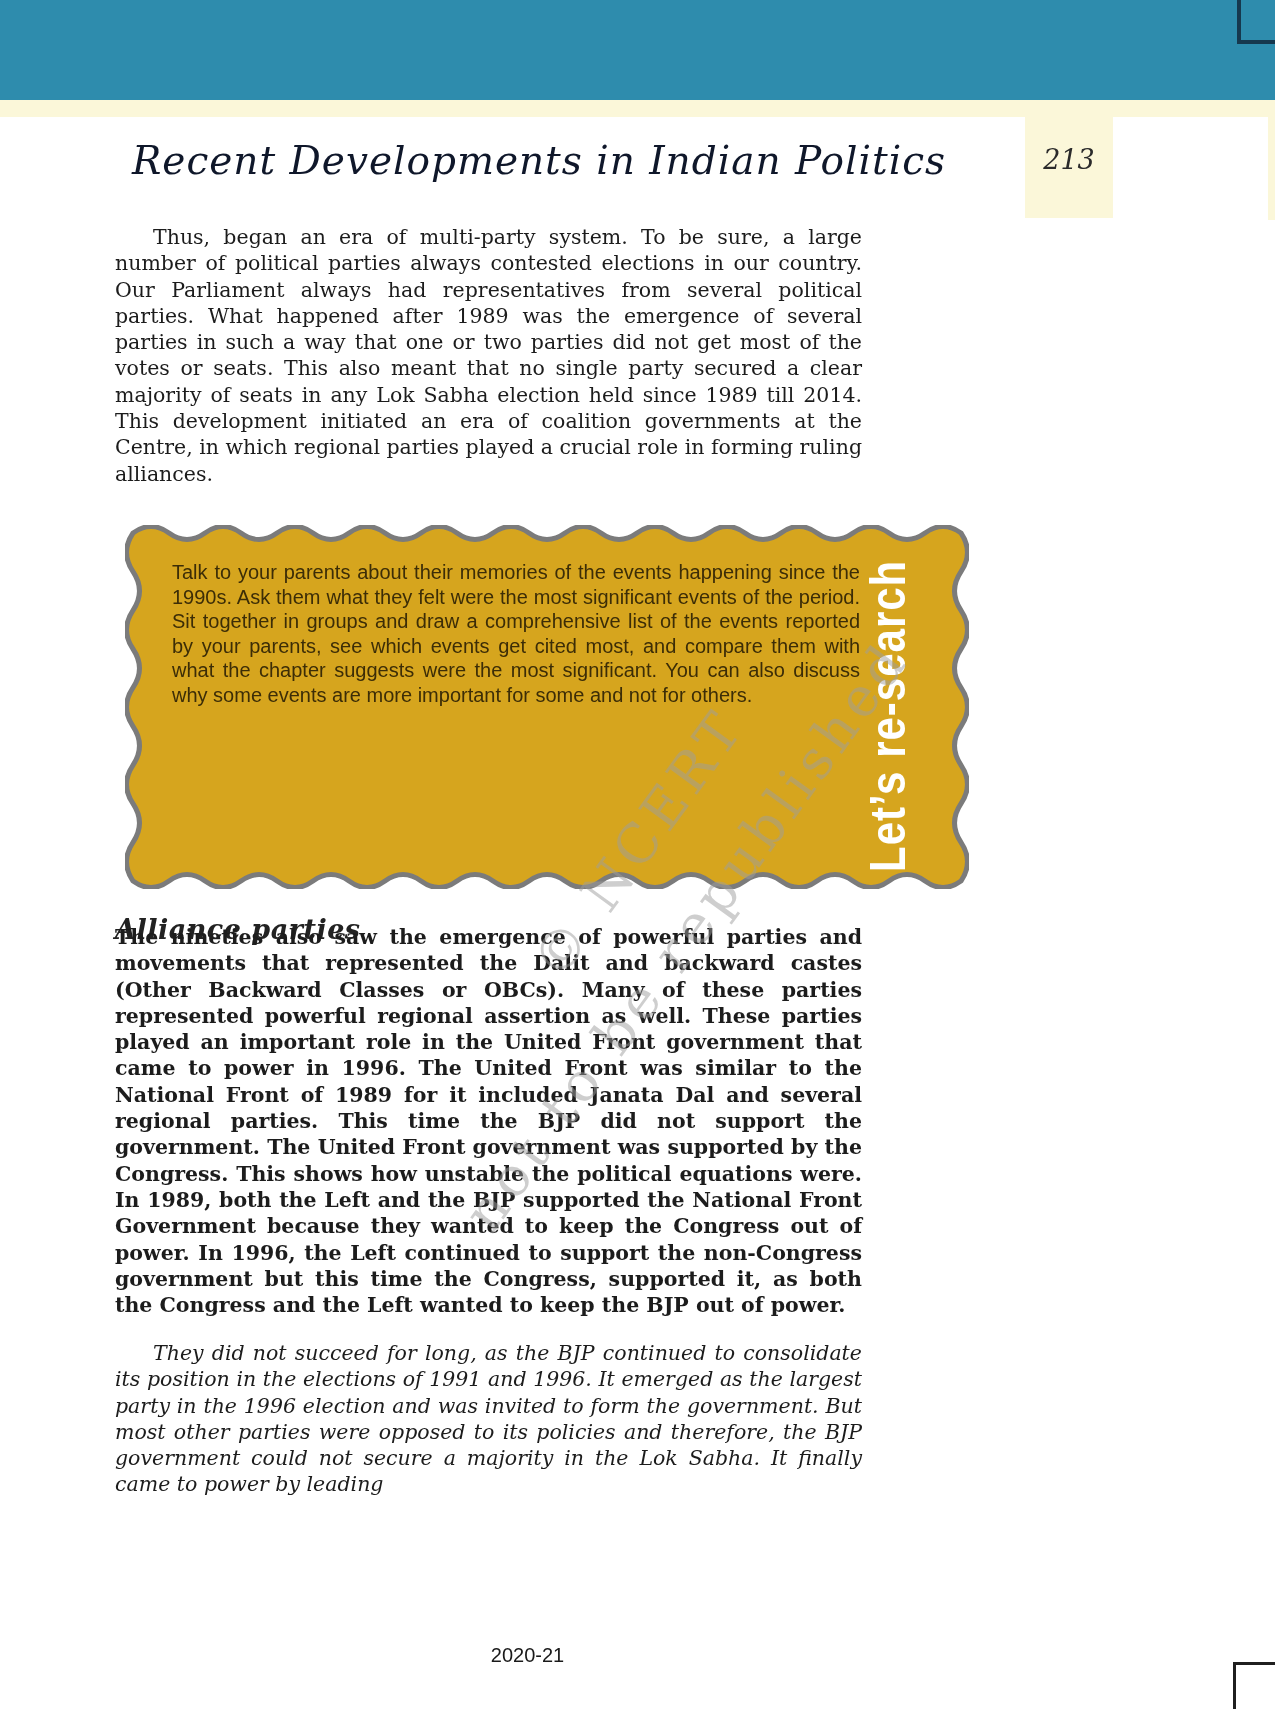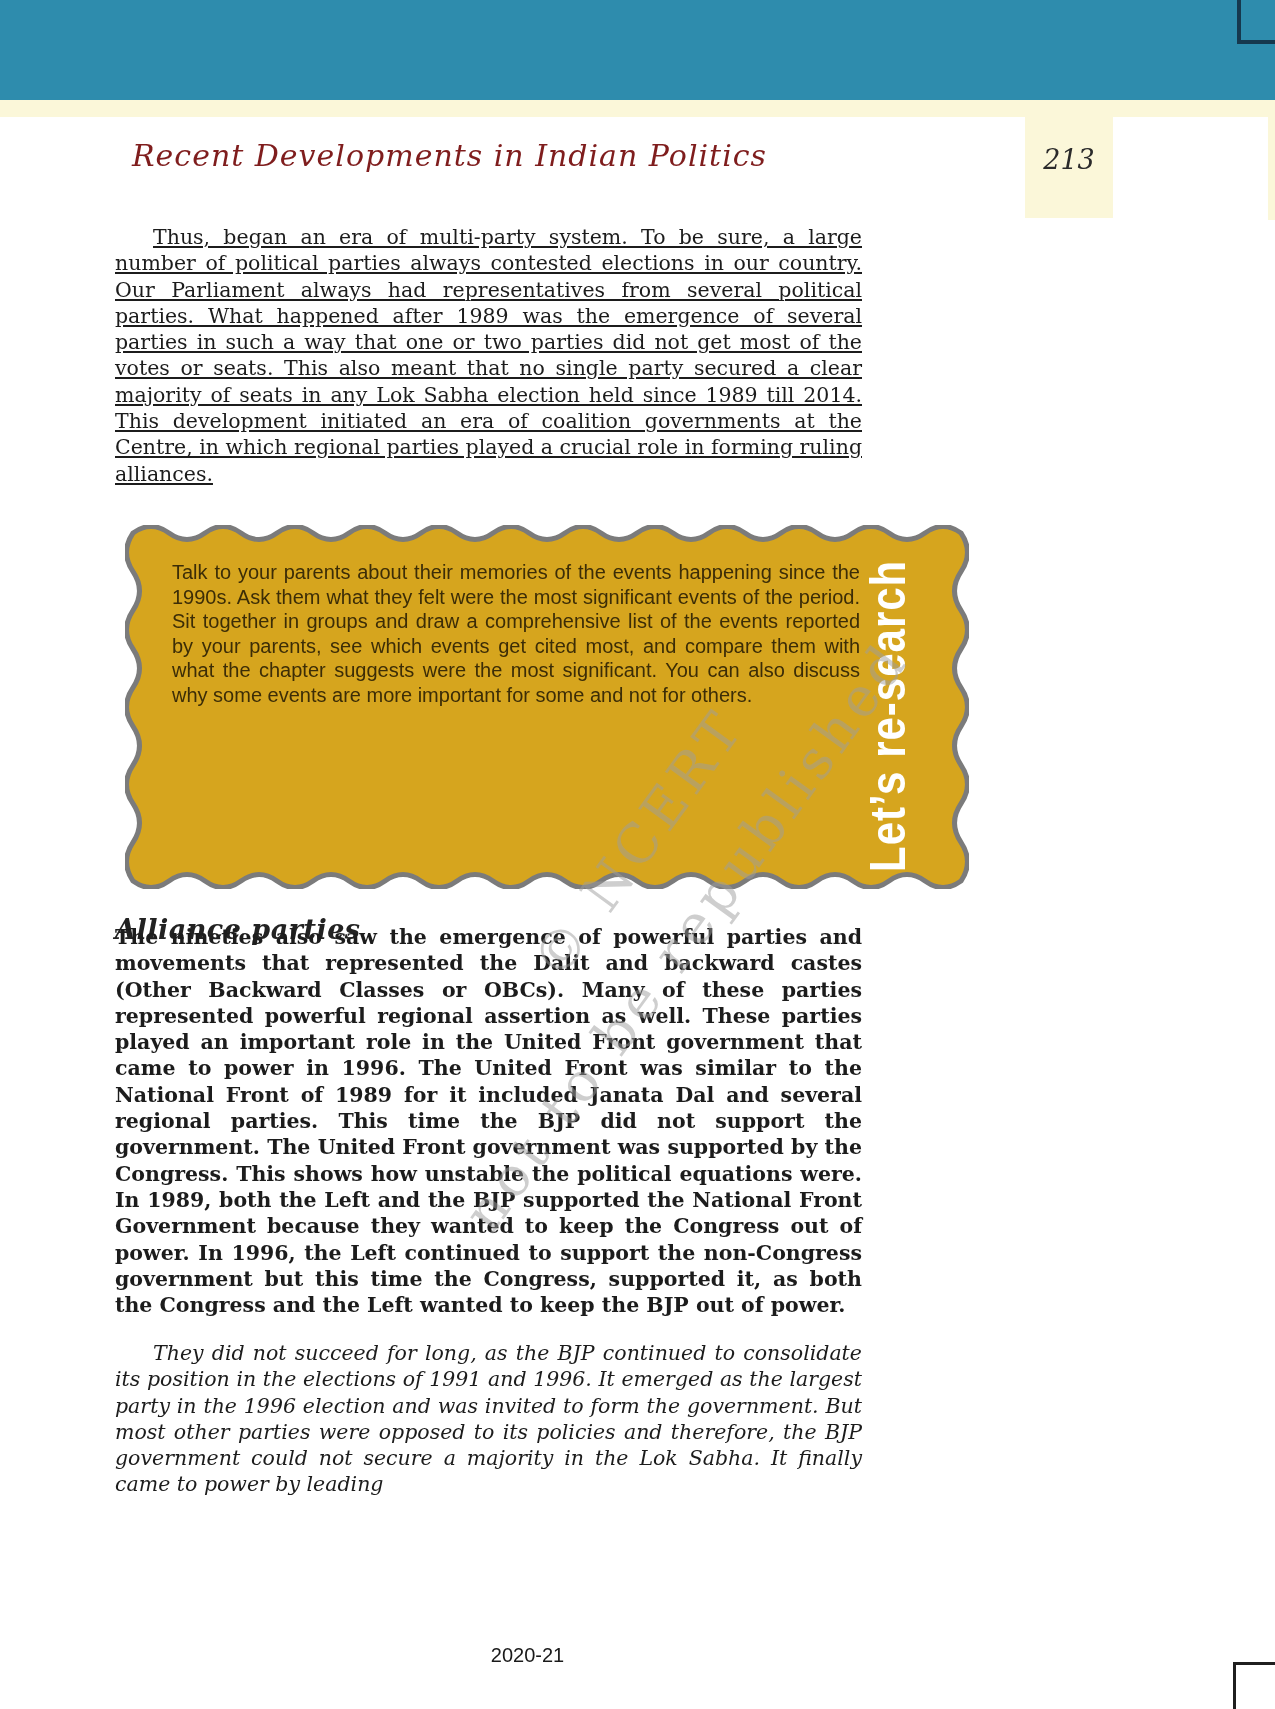--- a/index.html
+++ b/index.html
@@ -21,27 +21,27 @@
   }
   .cream-band{position:absolute;left:0;top:100px;width:1275px;height:17px;background:var(--cream);}
   .cream-right-strip{position:absolute;left:1268px;top:100px;width:7px;height:120px;background:var(--cream);}
   .page-tab{
     position:absolute;left:1025px;top:100px;width:88px;height:118px;background:var(--cream);
     display:flex;align-items:center;justify-content:center;
     font-style:italic;font-size:27px;color:#2b2b2b;
   }
   .running-head{
     position:absolute;left:132px;top:138px;
-    font-style:italic;font-size:30px;color:#7f1d1d;letter-spacing:1px;text-align:center;
+    font-style:italic;font-size:39px;color:#0f172a;letter-spacing:1px;text-align:center;
   }
   .body-par{
     position:absolute;left:115px;width:747px;margin:0;
     text-align:justify;font-size:20.5px;line-height:26.3px;color:#1c1c1c;
   }
-  .p1{top:224px;text-indent:38px;text-decoration:underline;}
+  .p1{top:224px;text-indent:38px;}
   .p2{top:924px;font-weight:bold;}
   .p3{top:1340px;text-indent:38px;font-style:italic;}
   .section-heading{
     position:absolute;left:115px;top:914px;margin:0;
     font-size:27px;font-style:italic;font-weight:bold;color:#222;letter-spacing:0.5px;
   }
   .research-svg{position:absolute;left:125px;top:525px;}
   .research-svg path{fill:var(--box-gold);stroke:var(--box-border-gray);stroke-width:5;stroke-linejoin:round;}
   .research-text{
     position:absolute;left:172px;top:560px;width:688px;

